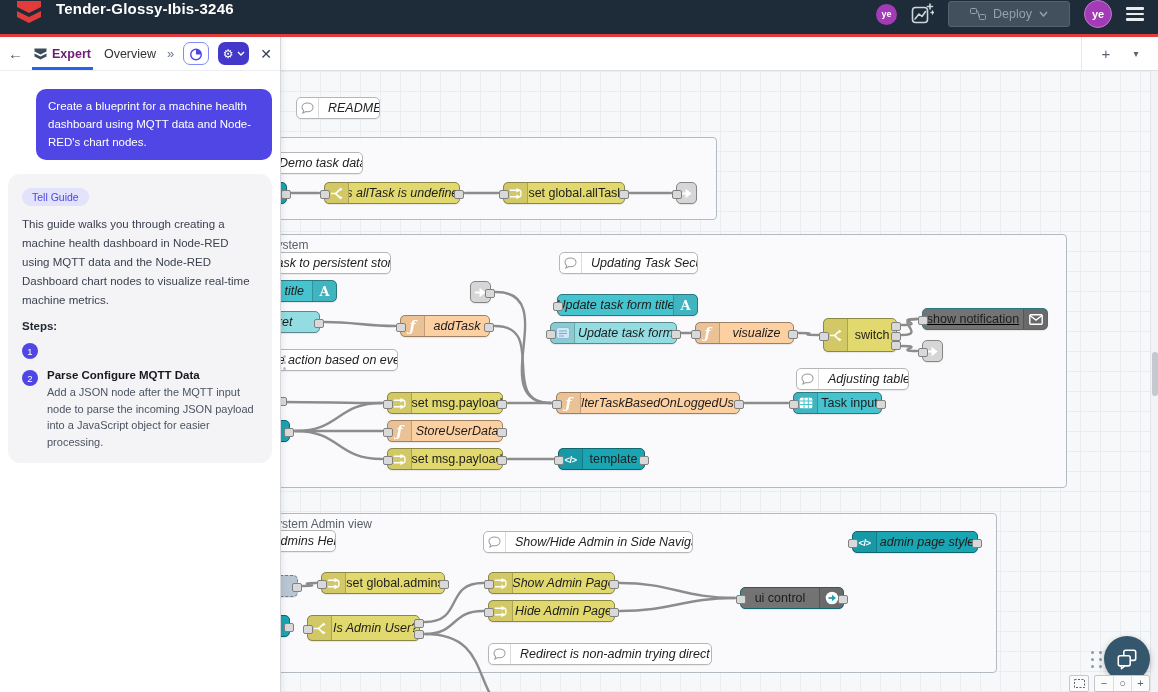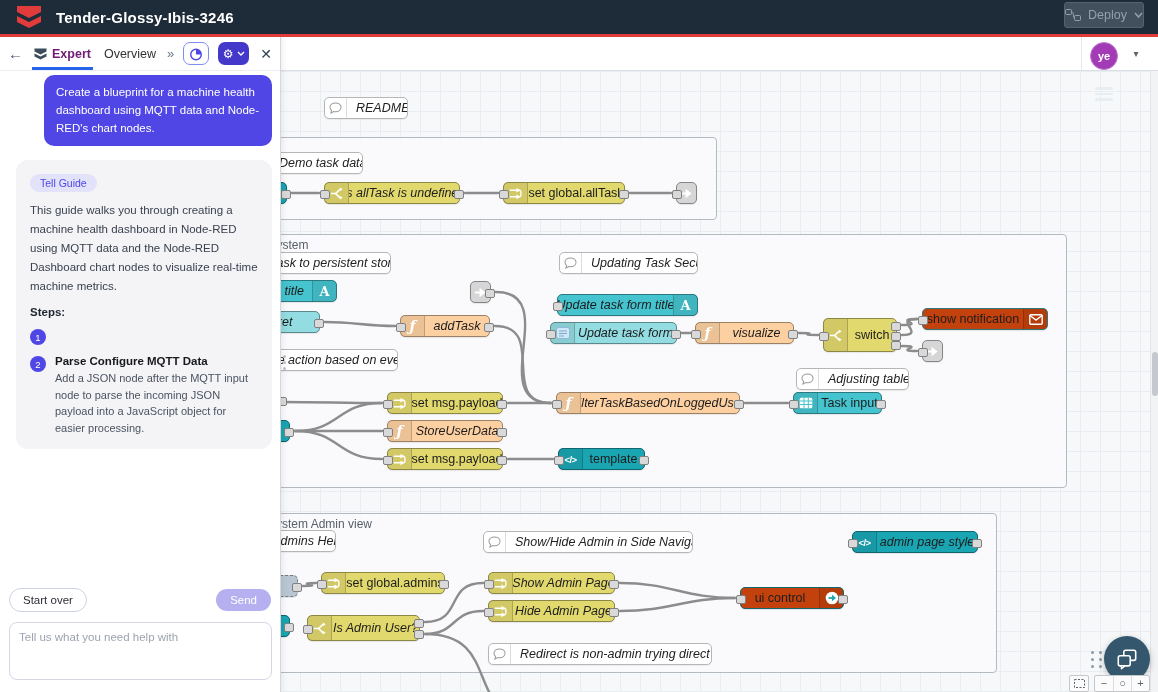--- a/index.html
+++ b/index.html
@@ -1,27 +1,27 @@
 <!DOCTYPE html>
 <html><head>
 <meta charset="utf-8">
 <style>
   * { margin:0; padding:0; box-sizing:border-box; }
   body { font-family:"Liberation Sans", sans-serif; background:#ddd; }
   .stage { position:relative; width:1158px; height:692px; overflow:hidden; background:#f6f7f9; }
 
   
-  .header { position:absolute; left:0; top:0; width:1158px; height:37px; background:#1e2b38; border-bottom:3px solid #e23b3b; display:flex; align-items:center; z-index:40; }
+  .header { position:absolute; left:0; top:0; width:1158px; height:37px; background:#1e2b38; border-bottom:3px solid #e23b3b; display:flex; align-items:flex-start; z-index:40; }
   .logo { margin-left:16px; width:26px; height:24px; flex:0 0 auto; }
   .header-title { color:#fff; font-size:15px; font-weight:bold; margin-left:14px; letter-spacing:.2px; }
-  .header-right { margin-left:auto; display:flex; align-items:center; gap:14px; margin-right:14px;flex-direction:column; }
+  .header-right { margin-left:auto; display:flex; align-items:center; gap:14px; margin-right:14px; }
   .avatar { border-radius:50%; background:#a23bb5; color:#fff; display:flex; align-items:center; justify-content:center; font-weight:bold; }
   .avatar.small { width:21px; height:21px; font-size:9px; }
   .avatar.large { width:28px; height:28px; font-size:11px; border:1px solid #c07ccf; }
-  .deploy-btn { display:flex; align-items:center; gap:7px; background:#41505c; border:1px solid #55626e; border-radius:3px; height:26px; padding:0 0; color:#94a1ad; font-size:12.5px; }
+  .deploy-btn { display:flex; align-items:center; gap:7px; background:#41505c; border:1px solid #55626e; border-radius:3px; height:26px; padding:0 21px; color:#94a1ad; font-size:12.5px; }
   .hamburger span { display:block; width:18px; height:2.5px; background:#e8edf1; margin:3px 0; border-radius:1px; }
 
   
   .tabbar { position:absolute; left:0; top:37px; width:1158px; height:34px; background:#fff; border-bottom:1px solid #dcdfe4; z-index:2; }
   .tabbar-actions { position:absolute; right:10px; top:0; height:33px; display:flex; align-items:center; gap:6px; border-left:1px solid #e4e6ea; padding-left:12px; }
   .tabbar-actions button { border:none; background:none; color:#5b6670; font-size:15px; cursor:pointer; width:24px; }
   .workspace { position:absolute; left:0; top:71px; width:1150px; height:621px; background-color:#f7f8fa;
       background-image:linear-gradient(#e9ecf1 1px, transparent 1px), linear-gradient(90deg,#e9ecf1 1px, transparent 1px);
       background-size:20px 20px; z-index:0; }
   #flow-layer { position:absolute; left:0; top:71px; width:1150px; height:621px; overflow:hidden; z-index:1; }
@@ -59,21 +59,21 @@
   .panel { position:absolute; left:0; top:37px; width:281px; height:655px; background:#fff; border-right:1px solid #d4d7dc; box-shadow:2px 0 6px rgba(0,0,0,.07); z-index:30; }
   .panel-toolbar { position:absolute; left:0; top:0; width:100%; height:34px; display:flex; align-items:center; border-bottom:1px solid #eceef1; padding:0 8px; gap:9px; }
   .back-arrow { color:#475569; font-size:15px; cursor:pointer; }
   .ptab { display:flex; align-items:center; gap:5px; font-size:12.5px; color:#333; cursor:pointer; height:33px; position:relative; padding:0 2px; }
   .ptab.active { color:#701a75; font-weight:bold; }
   .ptab.active::after { content:""; position:absolute; left:0; right:0; bottom:0; height:3px; background:#2563eb; }
   .chev2 { color:#64748b; font-size:13px; cursor:pointer; }
   .icon-btn-outline { width:28px; height:23px; border:1px solid #818cf8; border-radius:7px; background:#fff; display:flex; align-items:center; justify-content:center; cursor:pointer; }
   .icon-btn-solid { width:34px; height:23px; border:none; border-radius:7px; background:#4338ca; display:flex; align-items:center; justify-content:center; gap:3px; cursor:pointer; color:#fff; }
   .close-x { margin-left:2px; color:#334155; font-size:14px; cursor:pointer; }
-  .chat-scroll { position:absolute; left:0; top:20px; width:100%; height:506px; overflow:hidden; padding:18px 8px 0 16px; }
+  .chat-scroll { position:absolute; left:0; top:34px; width:100%; height:506px; overflow:hidden; padding:18px 8px 0 8px; }
   .user-bubble { margin-left:28px; background:#4f46e5; color:#fff; border-radius:10px; padding:9px 12px; font-size:11.5px; line-height:1.55; }
   .guide-card { margin-top:14px; background:#f4f4f6; border-radius:12px; padding:13px 14px; }
   .badge { display:inline-block; background:#e2e2fa; color:#4f46e5; font-size:10.5px; border-radius:10px; padding:3px 10px; }
   .guide-title { margin-top:12px; font-size:12.5px; font-weight:bold; color:#1f2430; line-height:1.45; }
   .guide-intro { margin-top:9px; font-size:11.5px; color:#3a4150; line-height:1.65; }
   .steps-label { margin-top:10px; font-size:11.5px; font-weight:bold; color:#1f2430; }
   .step { margin-top:10px; display:flex; gap:9px; }
   .step-num { flex:0 0 auto; width:16px; height:16px; border-radius:50%; background:#4f46e5; color:#fff; font-size:9.5px; display:flex; align-items:center; justify-content:center; margin-top:1px; }
   .step-title { font-size:11.5px; font-weight:bold; color:#16181d; }
   .step-body { margin-top:3px; font-size:11px; color:#4b5362; line-height:1.5; }
@@ -119,21 +119,21 @@
         <path d="M 295 360 C 341 360, 336 388, 382 388" fill="none" stroke="#8c8c8c" stroke-width="2.4" stroke-linecap="round"></path>
         <path d="M 282 331 C 322.4 331, 341.6 332, 382 332" fill="none" stroke="#8c8c8c" stroke-width="2.4" stroke-linecap="round"></path>
         <path d="M 508 388 C 533 388, 528 388, 553 388" fill="none" stroke="#8c8c8c" stroke-width="2.4" stroke-linecap="round"></path>
         <path d="M 303 515 C 328 515, 291 512, 316 512" fill="none" stroke="#8c8c8c" stroke-width="2.4" stroke-linecap="round"></path>
         <path d="M 425 551 C 463.8 551, 444.2 512, 483 512" fill="none" stroke="#8c8c8c" stroke-width="2.4" stroke-linecap="round"></path>
         <path d="M 425 563 C 457.4 563, 450.6 540, 483 540" fill="none" stroke="#8c8c8c" stroke-width="2.4" stroke-linecap="round"></path>
         <path d="M 620 512 C 672 512, 683 527, 735 527" fill="none" stroke="#8c8c8c" stroke-width="2.4" stroke-linecap="round"></path>
         <path d="M 620 540 C 671.2 540, 683.8 527, 735 527" fill="none" stroke="#8c8c8c" stroke-width="2.4" stroke-linecap="round"></path>
         <path d="M 425 563 C 505.4 563, 459.6 649, 540 649" fill="none" stroke="#8c8c8c" stroke-width="2.4" stroke-linecap="round"></path>
       </svg>
-      <div class="comment" style="left: 324px; top: 26px; width: 84px;">
+      <div class="comment" style="left: 296px; top: 26px; width: 84px;">
         <span class="cicon">
           <svg width="13" height="12" viewBox="0 0 14 13">
             <path d="M7 1 C10.3 1 13 3 13 5.8 C13 8.6 10.3 10.6 7 10.6 C6.3 10.6 5.6 10.5 5 10.3 L2 12 L2.8 9.3 C1.7 8.4 1 7.2 1 5.8 C1 3 3.7 1 7 1 Z" fill="#fff" stroke="#9a9a9a" stroke-width="1.1"></path>
           </svg>
         </span>
     <span class="clabel">README</span>
       </div>
       <div class="comment" style="left: 247px; top: 81px; width: 116px;">
         <span class="cicon">
           <svg width="13" height="12" viewBox="0 0 14 13">
@@ -290,21 +290,21 @@
             <path d="M2 8 h4 M6 8 C9.5 8 9 3.5 13 3.5 M6 8 C9.5 8 9 12.5 13 12.5" fill="none" stroke="#fff" stroke-width="1.7"></path>
             <path d="M11.5 1.5 L14.5 3.5 L11.5 5.5 Z M11.5 10.5 L14.5 12.5 L11.5 14.5 Z" fill="#fff"></path>
           </svg>
         </span>
         <span class="nlabel">switch</span>
         <span class="port" style="left: -5px; top: 12.5px;"></span>
         <span class="port" style="right: -5px; top: 3px;"></span>
         <span class="port" style="right: -5px; top: 12.5px;"></span>
         <span class="port" style="right: -5px; top: 22px;"></span>
       </div>
-      <div class="fnode" style="left: 922px; top: 237px; width: 126px; height: 22px; background: #c2410c; border-color: rgb(43, 121, 128);">
+      <div class="fnode" style="left: 922px; top: 237px; width: 126px; height: 22px; background: #737373; border-color: rgb(43, 121, 128); text-decoration: underline;">
         <span class="nlabel">show notification</span>
         <span class="nicon right">
           <svg width="14" height="11" viewBox="0 0 14 11">
             <rect x="0.8" y="0.8" width="12.4" height="9.4" rx="1" fill="none" stroke="#fff" stroke-width="1.4"></rect>
             <path d="M1 1.5 L7 6 L13 1.5" fill="none" stroke="#fff" stroke-width="1.4"></path>
           </svg>
         </span>
         <span class="port" style="left: -5px; top: 6.5px;"></span>
       </div>
       <div class="fnode linknode" style="left: 922px; top: 269px; width: 21px; height: 22px; background: rgb(214, 214, 214); border-color: rgb(133, 133, 133);">
@@ -431,21 +431,21 @@
         </span>
         <span class="nlabel">Is Admin User?</span>
         <span class="port" style="left: -5px; top: 8.5px;"></span>
         <span class="port" style="right: -5px; top: 3px;"></span>
         <span class="port" style="right: -5px; top: 14px;"></span>
       </div>
       <div class="fnode" style="left: 185px; top: 544px; width: 105px; height: 22px; background: rgb(26, 165, 178); border-color: rgb(16, 102, 110);">
         <span class="nlabel"></span>
         <span class="port" style="right: -5px; top: 6.5px;"></span>
       </div>
-      <div class="fnode" style="left: 740px; top: 516px; width: 104px; height: 22px; background: #c2410c; border-color: rgb(16, 102, 110);">
+      <div class="fnode" style="left: 740px; top: 516px; width: 104px; height: 22px; background: #737373; border-color: rgb(16, 102, 110);">
         <span class="nlabel">ui control</span>
         <span class="nicon right">
           <svg width="14" height="14" viewBox="0 0 14 14">
             <circle cx="7" cy="7" r="6.3" fill="#fff"></circle>
             <path d="M3.5 7 h5" stroke="#1aa5b2" stroke-width="1.8"></path>
             <path d="M7 3.8 L11 7 L7 10.2 Z" fill="#1aa5b2"></path>
           </svg>
         </span>
         <span class="port" style="left: -5px; top: 6.5px;"></span>
         <span class="port" style="right: -5px; top: 6.5px;"></span>
@@ -548,27 +548,20 @@
               <span class="step-num">2</span>
     <div>
                 <div class="step-title">Parse Configure MQTT Data</div>
     <div class="step-body">Add a JSON node after the MQTT input node to parse the incoming JSON payload into a JavaScript object for easier processing.</div>
               </div>
             </div>
           </div>
       </div>
     </div>
 
-    <div class="panel-footer">
-      <div class="footer-row">
-        <button class="btn-startover">Start over</button>
-        <button class="btn-send">Send</button>
-      </div>
-      <textarea class="chat-input" placeholder="Tell us what you need help with" style=""></textarea>
-    </div>
     <div class="resize-dots">
         <i></i>
         <i></i>
         <i></i>
       </div>
   </div>
 
   <div class="drag-dots">
       <i></i>
       <i></i>

